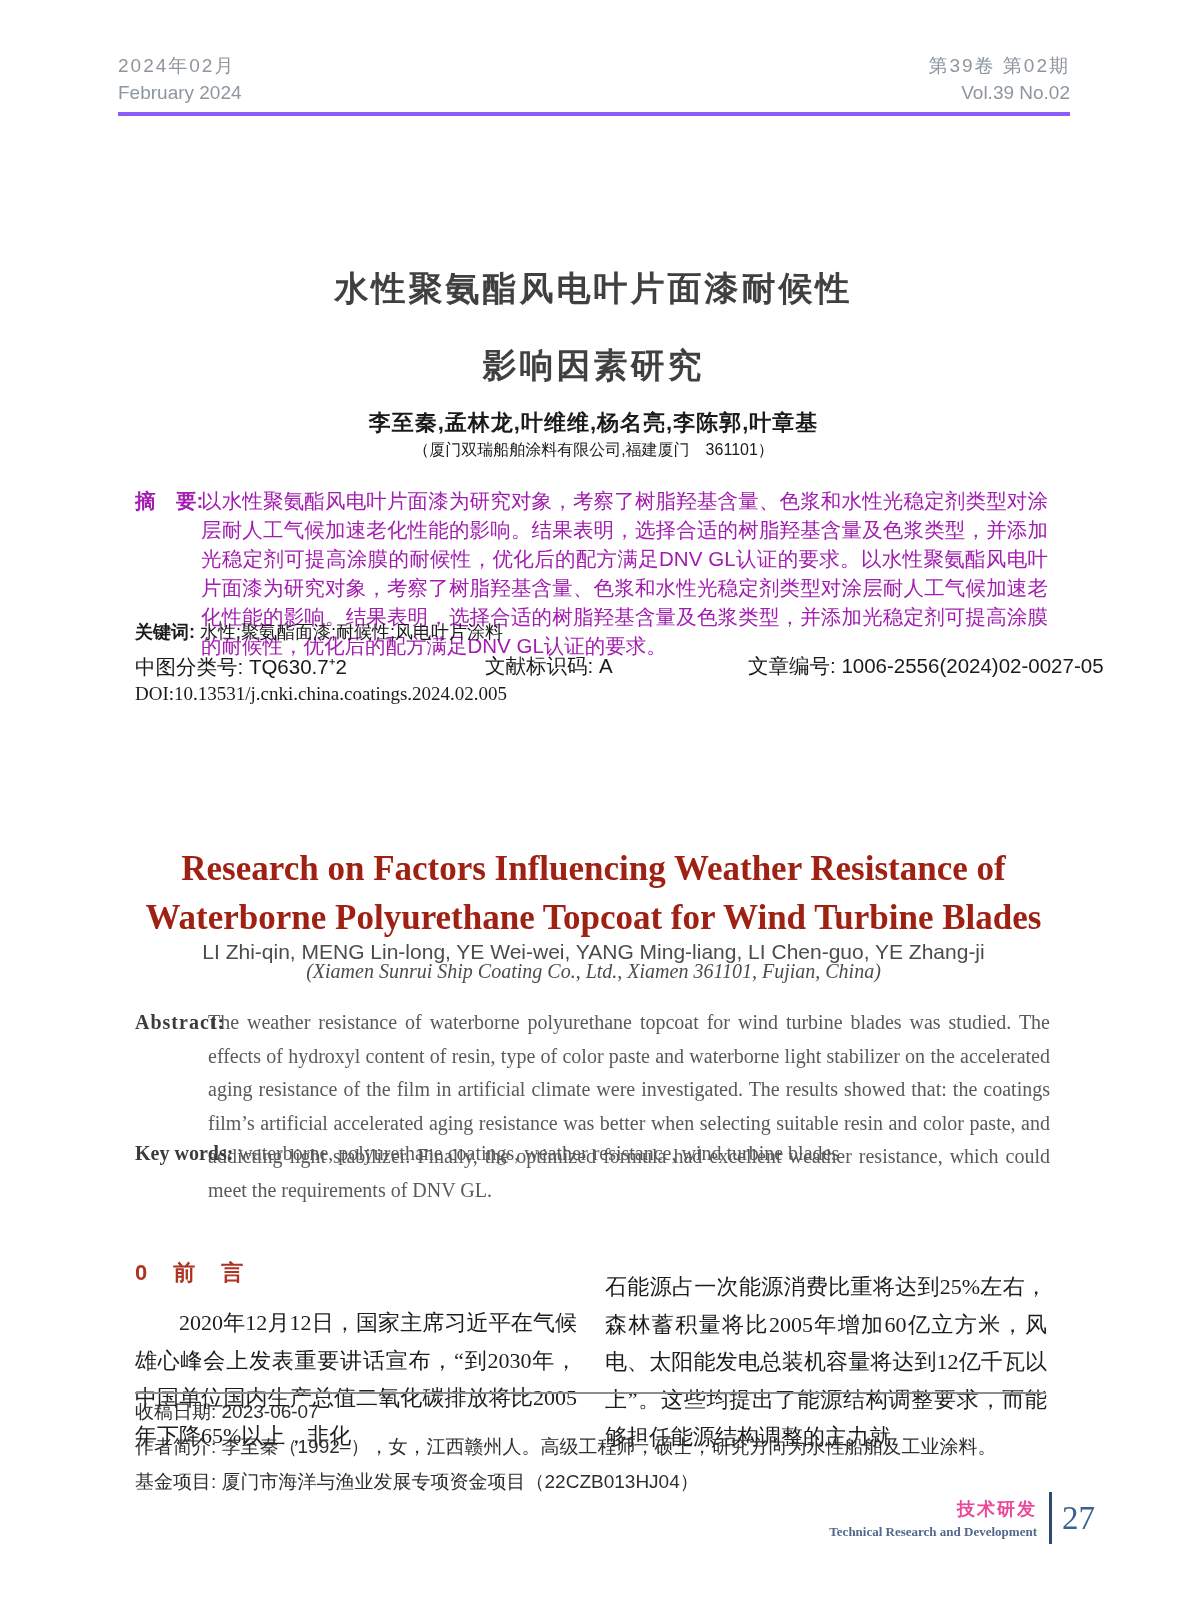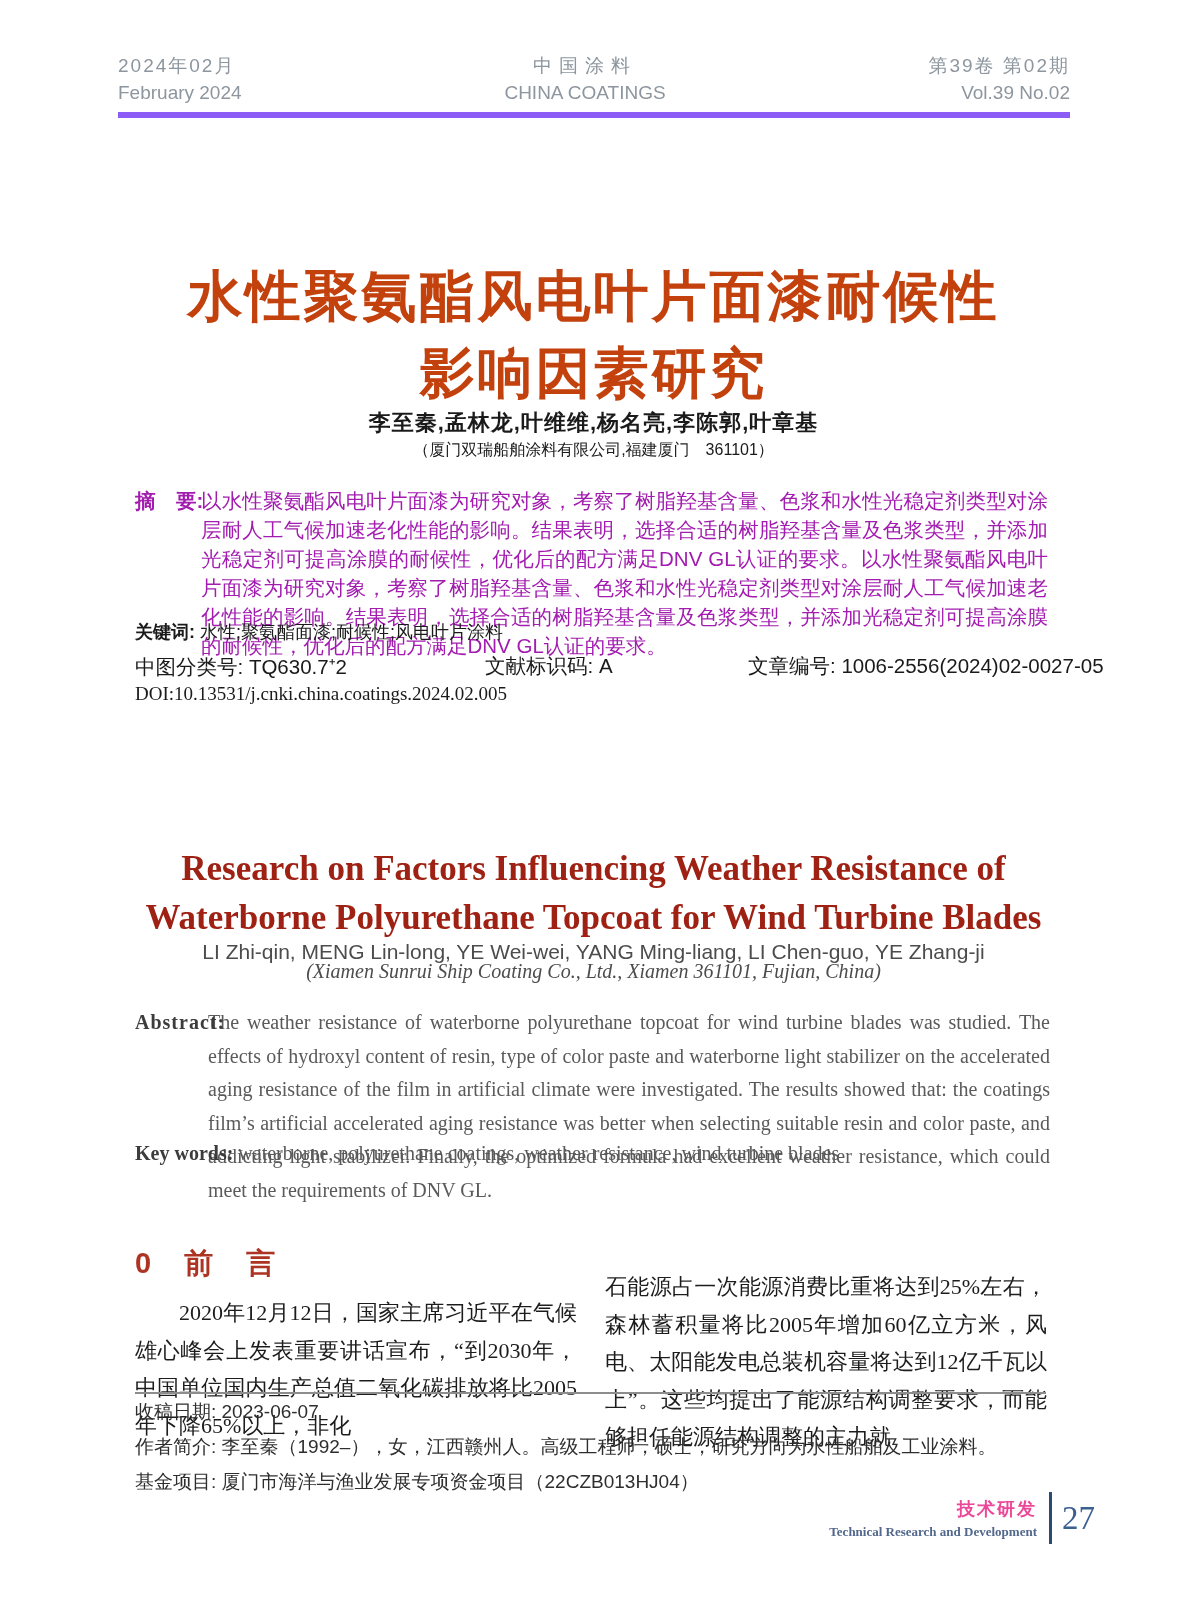--- a/index.html
+++ b/index.html
@@ -2,30 +2,30 @@
 <html><head>
 <meta charset="utf-8">
 <style>
   html,body{margin:0;padding:0;background:#ffffff;}
   .page{position:relative;width:1187px;height:1600px;background:#ffffff;overflow:hidden;
         font-family:"Liberation Sans",sans-serif;color:#1e1e1e;}
 
   
   .journal-header{position:absolute;top:52px;left:118px;width:952px;display:flex;
     justify-content:space-between;color:#8d969e;font-size:19px;line-height:27px;
-    padding-bottom:6px;border-bottom:6px solid #8b5cf6;}
+    padding-bottom:6px;border-bottom:4px solid #8b5cf6;}
   .jh-cell{white-space:nowrap;}
   .jh-center{text-align:center;}
   .jh-right{text-align:right;}
   .ls2{letter-spacing:2px;}
   .ls6{letter-spacing:7px;}
 
   
-  .cn-title{position:absolute;top:258px;left:0;width:100%;text-align:center;
-    color:#c2410c;font-weight:bold;font-size:55px;line-height:77px;letter-spacing:3px;}
+  .cn-title{position:absolute;top:250px;left:0;width:100%;text-align:center;
+    color:#404040;font-weight:bold;font-size:34px;line-height:77px;letter-spacing:3px;}
   .cn-authors{position:absolute;top:408px;left:0;width:100%;text-align:center;
     font-size:22px;font-weight:bold;color:#1a1a1a;letter-spacing:1px;}
   .cn-affil{position:absolute;top:440px;left:0;width:100%;text-align:center;
     font-size:16px;color:#1a1a1a;}
 
   
   .cn-abstract{position:absolute;top:486px;left:135px;width:913px;box-sizing:border-box;
     padding-left:66px;font-size:20.5px;line-height:29px;text-align:justify;color:#a21caf;}
   .hang-label{position:absolute;left:0;top:0;font-weight:bold;}
   .cn-keywords{position:absolute;top:620px;left:135px;width:913px;font-size:18px;color:#1a1a1a;}
@@ -53,21 +53,21 @@
   .en-abstract .hang-label{color:#3c3c3c;letter-spacing:1px;}
   .en-keywords{position:absolute;top:1142px;left:135px;width:915px;
     font-family:"Liberation Serif",serif;font-size:20px;color:#5a5a5a;}
   .en-keywords .kw-label{font-weight:bold;color:#3c3c3c;}
 
   
   .body-columns{position:absolute;top:1238px;left:135px;width:913px;display:flex;gap:28px;}
   .col{width:442px;font-family:"Liberation Serif",serif;font-size:22px;line-height:37.5px;
     color:#1c1c1c;text-align:justify;}
   .section-heading{font-family:"Liberation Sans",sans-serif;color:#ad3423;font-weight:bold;
-    font-size:29px;line-height:30px;margin:10px 0 16px 0;letter-spacing:2px;}
+    font-size:22px;line-height:30px;margin:20px 0 16px 0;letter-spacing:2px;}
   .indent p{margin:0;text-indent:2em;}
   .col-right{padding-top:30px;box-sizing:border-box;}
   .col-right p{margin:0;}
 
   
   .footnote{position:absolute;top:1392px;left:135px;width:911px;border-top:2px solid #8d8d8d;
     padding-top:0;font-size:19px;line-height:35px;color:#2e2e2e;}
 
   
   .page-footer{position:absolute;top:1492px;right:92px;display:flex;align-items:center;}
@@ -79,24 +79,20 @@
 </style>
 </head>
 <body>
 
 <div class="page">
 
   <div class="journal-header">
     <div class="jh-cell">
       <div class="ls2">2024年02月</div>
       <div>February 2024</div>
-    </div>
-    <div class="jh-cell jh-center">
-      <div class="ls6">中国涂料</div>
-      <div>CHINA COATINGS</div>
     </div>
     <div class="jh-cell jh-right">
       <div class="ls2">第39卷 第02期</div>
       <div>Vol.39 No.02</div>
     </div>
   </div>
 
   <div class="cn-title">
     <div>水性聚氨酯风电叶片面漆耐候性</div>
     <div>影响因素研究</div>

